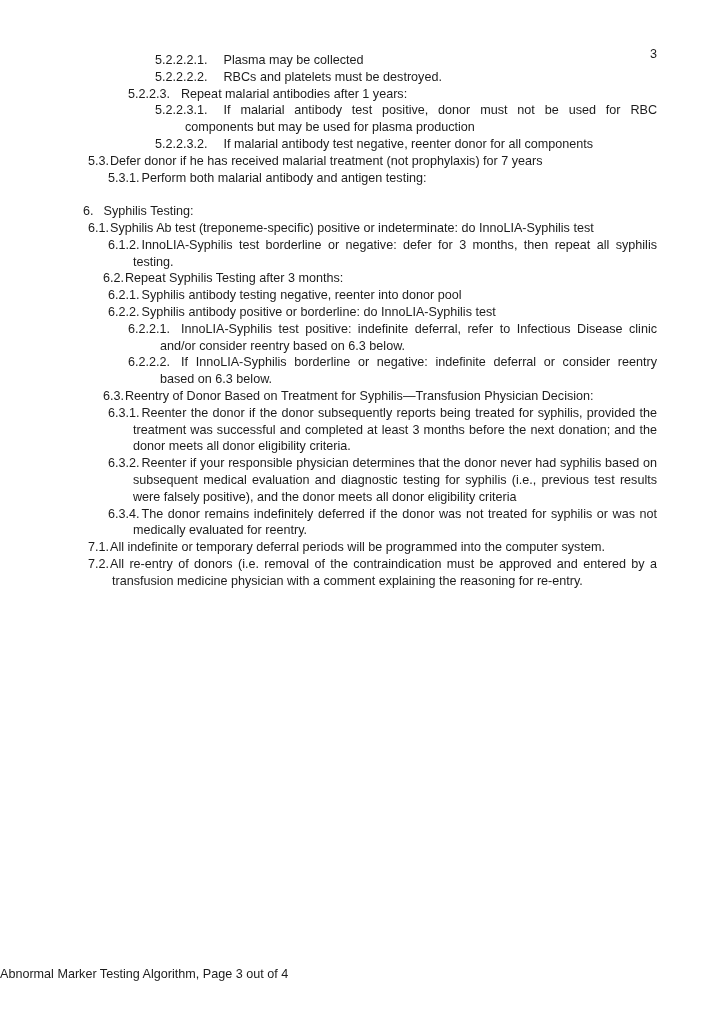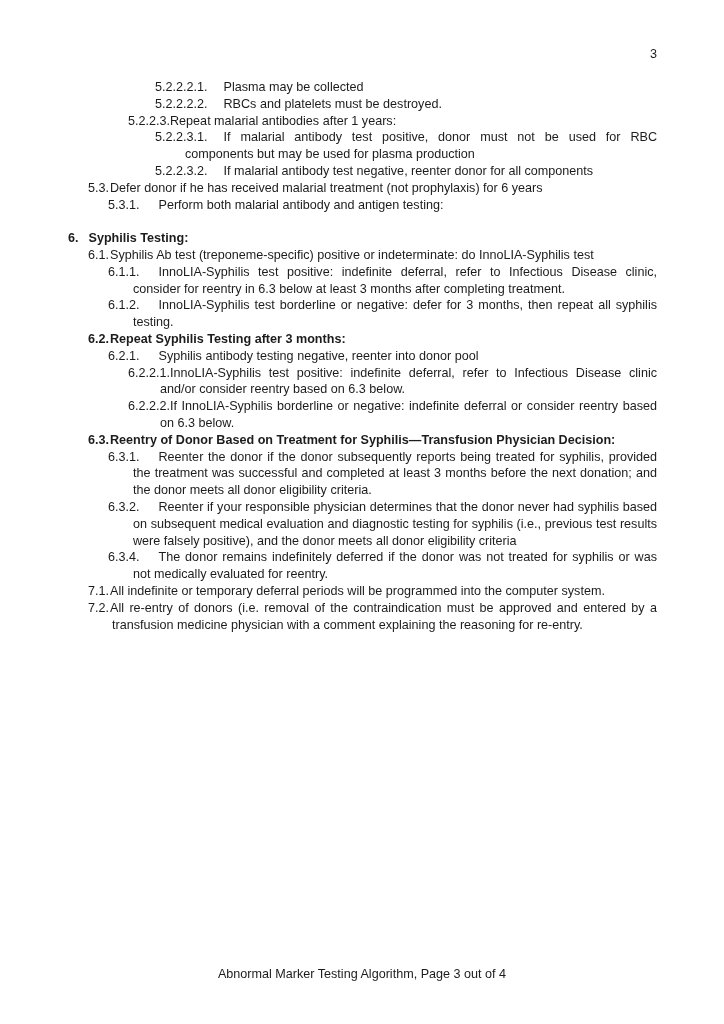--- a/index.html
+++ b/index.html
@@ -23,69 +23,68 @@
     background: #ffffff;
   }
   .page-number {
     position: absolute;
     top: 46px;
     right: 67px;
     text-align: right;
   }
   .content {
     position: absolute;
-    top: 79px;
+    top: 52px;
     left: 68px;
     width: 589px;
   }
   .footer {
     position: absolute;
     top: 966px;
     left: 0;
     width: 724px;
-    text-align: center;
   }
   .item { text-align: justify; }
   .item.gap { margin-top: 16.8px; }
 
   
   .l1 { padding-left: 20px;  text-indent: -20px; }
   .l1 > .num { margin-right: 10px; }
   .l2 { padding-left: 44px;  text-indent: -24px; }
   .l2 > .num { margin-right: 1px; }
   .l3 { padding-left: 65px;  text-indent: -25px; }
-  .l3 > .num { margin-right: 19px; }
+  .l3 > .num { margin-right: 2px; }
   .l4 { padding-left: 92px;  text-indent: -32px; }
-  .l4 > .num { }
+  .l4 > .num { margin-right: 11px; }
   .l5 { padding-left: 117px; text-indent: -30px; }
   .l5 > .num { margin-right: 16px; }
 
-  .bold { font-weight: bold; }
+  .bold { font-weight: normal; margin-left: 15px; }
   .b { font-weight: normal; }
 </style>
 </head>
 <body>
 
 <div class="page">
   <div class="page-number">3</div>
 
   <div class="content" id="doc-content">
       <div class="item l5"><span class="num">5.2.2.2.1.</span><span>Plasma may be collected</span></div>
       <div class="item l5"><span class="num">5.2.2.2.2.</span><span>RBCs and platelets must be destroyed.</span></div>
       <div class="item l4"><span class="num">5.2.2.3.</span><span>Repeat malarial antibodies after 1 years:</span></div>
       <div class="item l5"><span class="num">5.2.2.3.1.</span><span>If malarial antibody test positive, donor must not be used for RBC components but may be used for plasma production</span></div>
       <div class="item l5"><span class="num">5.2.2.3.2.</span><span>If malarial antibody test negative, reenter donor for all components</span></div>
-      <div class="item l2"><span class="num">5.3.</span><span>Defer donor if he has received malarial treatment (not prophylaxis) for 6 years</span></div>
+      <div class="item l2"><span class="num">5.3.</span><span>Defer donor if he has received malarial treatment (not prophylaxis) for 7 years</span></div>
       <div class="item l3"><span class="num">5.3.1.</span><span>Perform both malarial antibody and antigen testing:</span></div>
       <div class="item l1 bold gap"><span class="num">6.</span><span>Syphilis Testing:</span></div>
       <div class="item l2"><span class="num">6.1.</span><span>Syphilis Ab test (treponeme-specific) positive or indeterminate:  do InnoLIA-Syphilis test</span></div>
-      <div class="item l3"><span class="num">6.1.1.</span><span>InnoLIA-Syphilis test positive:  indefinite deferral, refer to Infectious Disease clinic, consider for reentry in 6.3 below at least 3 months after completing treatment.</span></div>
       <div class="item l3"><span class="num">6.1.2.</span><span>InnoLIA-Syphilis test borderline or negative:  defer for </span><span class="b">3 months</span><span>, then repeat all syphilis testing.</span></div>
       <div class="item l2 bold"><span class="num">6.2.</span><span>Repeat Syphilis Testing after 3 months:</span></div>
       <div class="item l3"><span class="num">6.2.1.</span><span>Syphilis antibody testing negative, reenter into donor pool</span></div>
+      <div class="item l3"><span class="num">6.2.2.</span><span>Syphilis antibody positive or borderline:  do InnoLIA-Syphilis test</span></div>
       <div class="item l4"><span class="num">6.2.2.1.</span><span>InnoLIA-Syphilis test positive:  indefinite deferral, refer to Infectious Disease clinic and/or consider reentry based on 6.3 below.</span></div>
       <div class="item l4"><span class="num">6.2.2.2.</span><span>If InnoLIA-Syphilis borderline or negative:  indefinite deferral or consider reentry based on 6.3 below.</span></div>
       <div class="item l2 bold"><span class="num">6.3.</span><span>Reentry of Donor Based on Treatment for Syphilis—Transfusion Physician Decision:</span></div>
       <div class="item l3"><span class="num">6.3.1.</span><span>Reenter the donor if the donor subsequently reports being treated for syphilis, provided the treatment was successful and completed at least 3 months before the next donation; and the donor meets all donor eligibility criteria.</span></div>
       <div class="item l3"><span class="num">6.3.2.</span><span>Reenter if your responsible physician determines that the donor never had syphilis based on subsequent medical evaluation and diagnostic testing for syphilis (i.e., previous test results were falsely positive), and the donor meets all donor eligibility criteria</span></div>
       <div class="item l3"><span class="num">6.3.4.</span><span>The donor remains indefinitely deferred if the donor was not treated for syphilis or was not medically evaluated for reentry.</span></div>
       <div class="item l2"><span class="num">7.1.</span><span>All indefinite or temporary deferral periods will be programmed into the computer system.</span></div>
       <div class="item l2"><span class="num">7.2.</span><span>All re-entry of donors (i.e. removal of the contraindication must be approved and entered by a transfusion medicine physician with a comment explaining the reasoning for re-entry.</span></div>
     </div>
 

